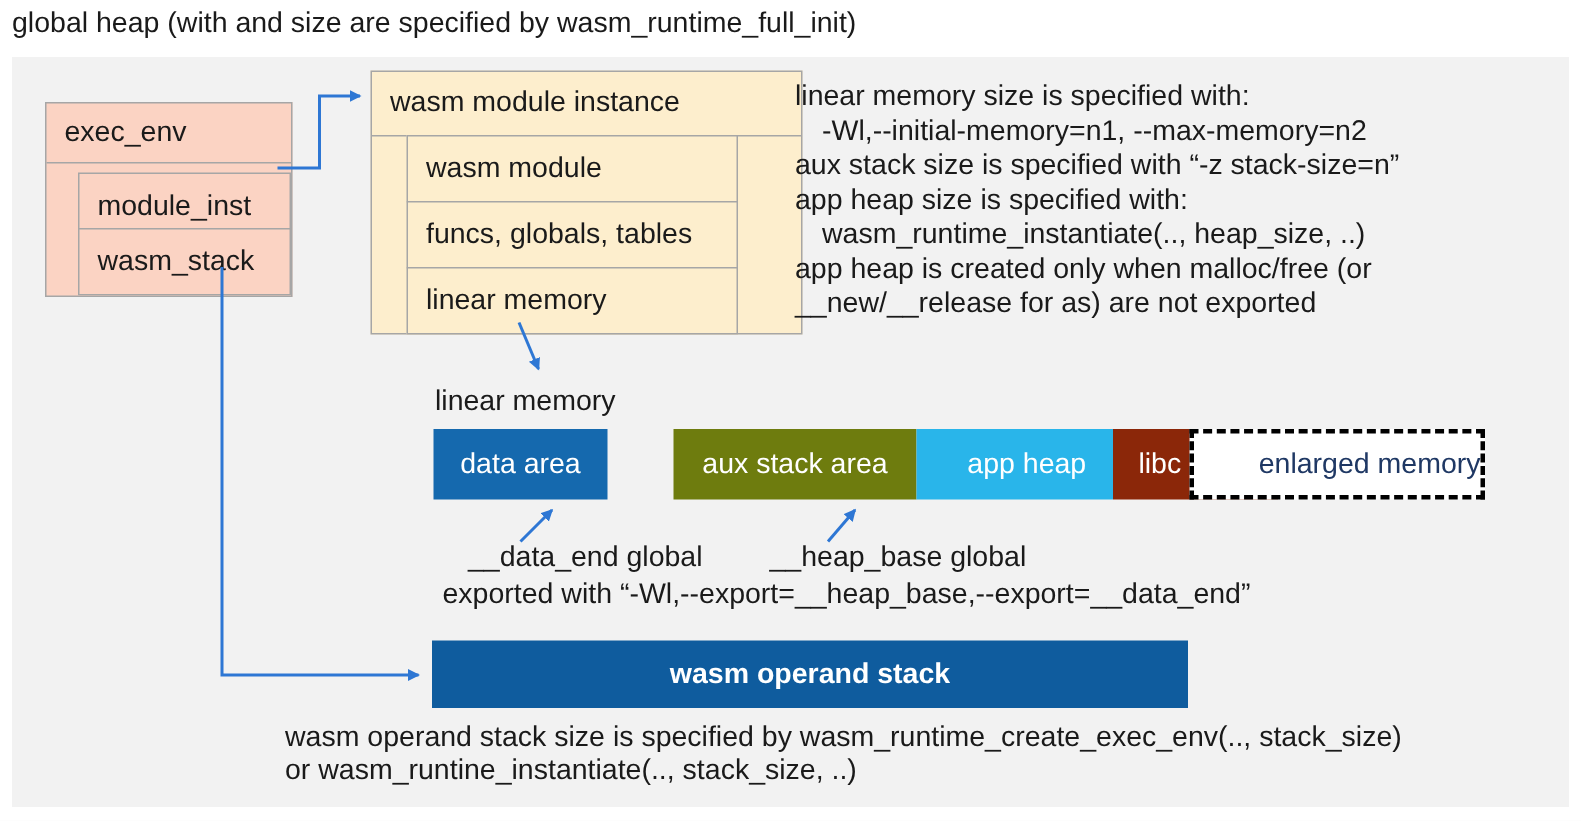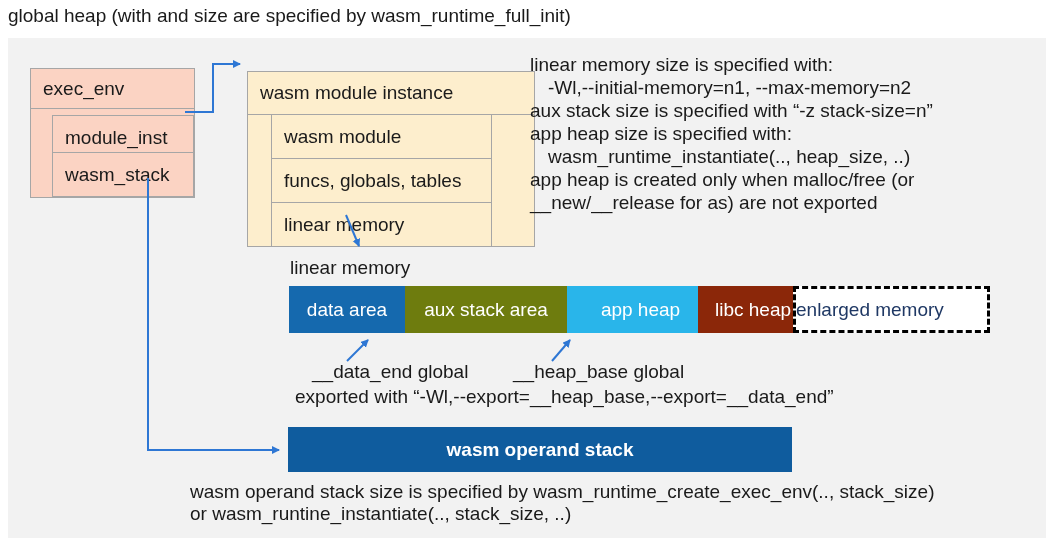--- a/index.html
+++ b/index.html
@@ -16,41 +16,41 @@
               padding-left:12px;white-space:nowrap;box-sizing:border-box;}
   .subcell{position:absolute;border:1px solid #a6a6a6;box-sizing:border-box;
            padding-left:12px;white-space:nowrap;background:inherit;}
 
   .exec-env{left:30px;top:48px;width:165px;height:130px;background:#fbd3c3;margin-top:20px;}
   .exec-env .box-header{height:40px;line-height:39px;}
   .exec-env .subcell{left:21px;width:142px;height:45px;line-height:43px;}
   .cell-module-inst{top:46px;}
   .cell-wasm-stack{top:83px;}
 
-  .module-instance{left:247px;top:47px;width:288px;height:176px;background:#fdeecd;margin-top:24px;}
+  .module-instance{left:247px;top:47px;width:288px;height:176px;background:#fdeecd;}
   .module-instance .box-header{height:43px;line-height:42px;}
   .module-instance .subcell{left:23px;width:221px;height:45px;line-height:43px;}
   .cell-wasm-module{top:42px;}
   .cell-funcs{top:86px;}
   .cell-linear-memory{top:130px;}
 
   .notes-top{position:absolute;left:530px;top:53px;font-size:19px;line-height:23px;white-space:nowrap;}
   .notes-top .indent{padding-left:18px;}
 
   .lm-label{position:absolute;left:290px;top:257px;font-size:19px;}
 
   .lm-bar{position:absolute;left:289px;top:286px;height:47px;display:flex;}
   .lm-seg{height:47px;line-height:47px;text-align:center;color:#ffffff;font-size:19px;white-space:nowrap;}
   .seg-0{width:116px;}
-  .seg-1{width:162px;}
+  .seg-1{width:162px;margin-left:44px;}
   .seg-2{width:115px;padding-left:16px;}
   .seg-3{width:110px;}
 
   .enlarged{position:absolute;left:793px;top:286px;width:197px;height:47px;box-sizing:border-box;
-            border:3px dashed #000000;background:#ffffff;text-align:left;line-height:41px;
+            border:3px dashed #000000;background:#ffffff;text-align:right;line-height:41px;
             font-size:19px;white-space:nowrap;}
 
   .ann{position:absolute;font-size:19px;white-space:nowrap;}
   .ann-data-end{left:312px;top:361px;}
   .ann-heap-base{left:513px;top:361px;}
   .ann-exported{left:295px;top:386px;}
 
   .operand-bar{position:absolute;left:288px;top:427px;width:504px;height:45px;line-height:45px;
                text-align:center;color:#ffffff;font-size:19px;}
 

